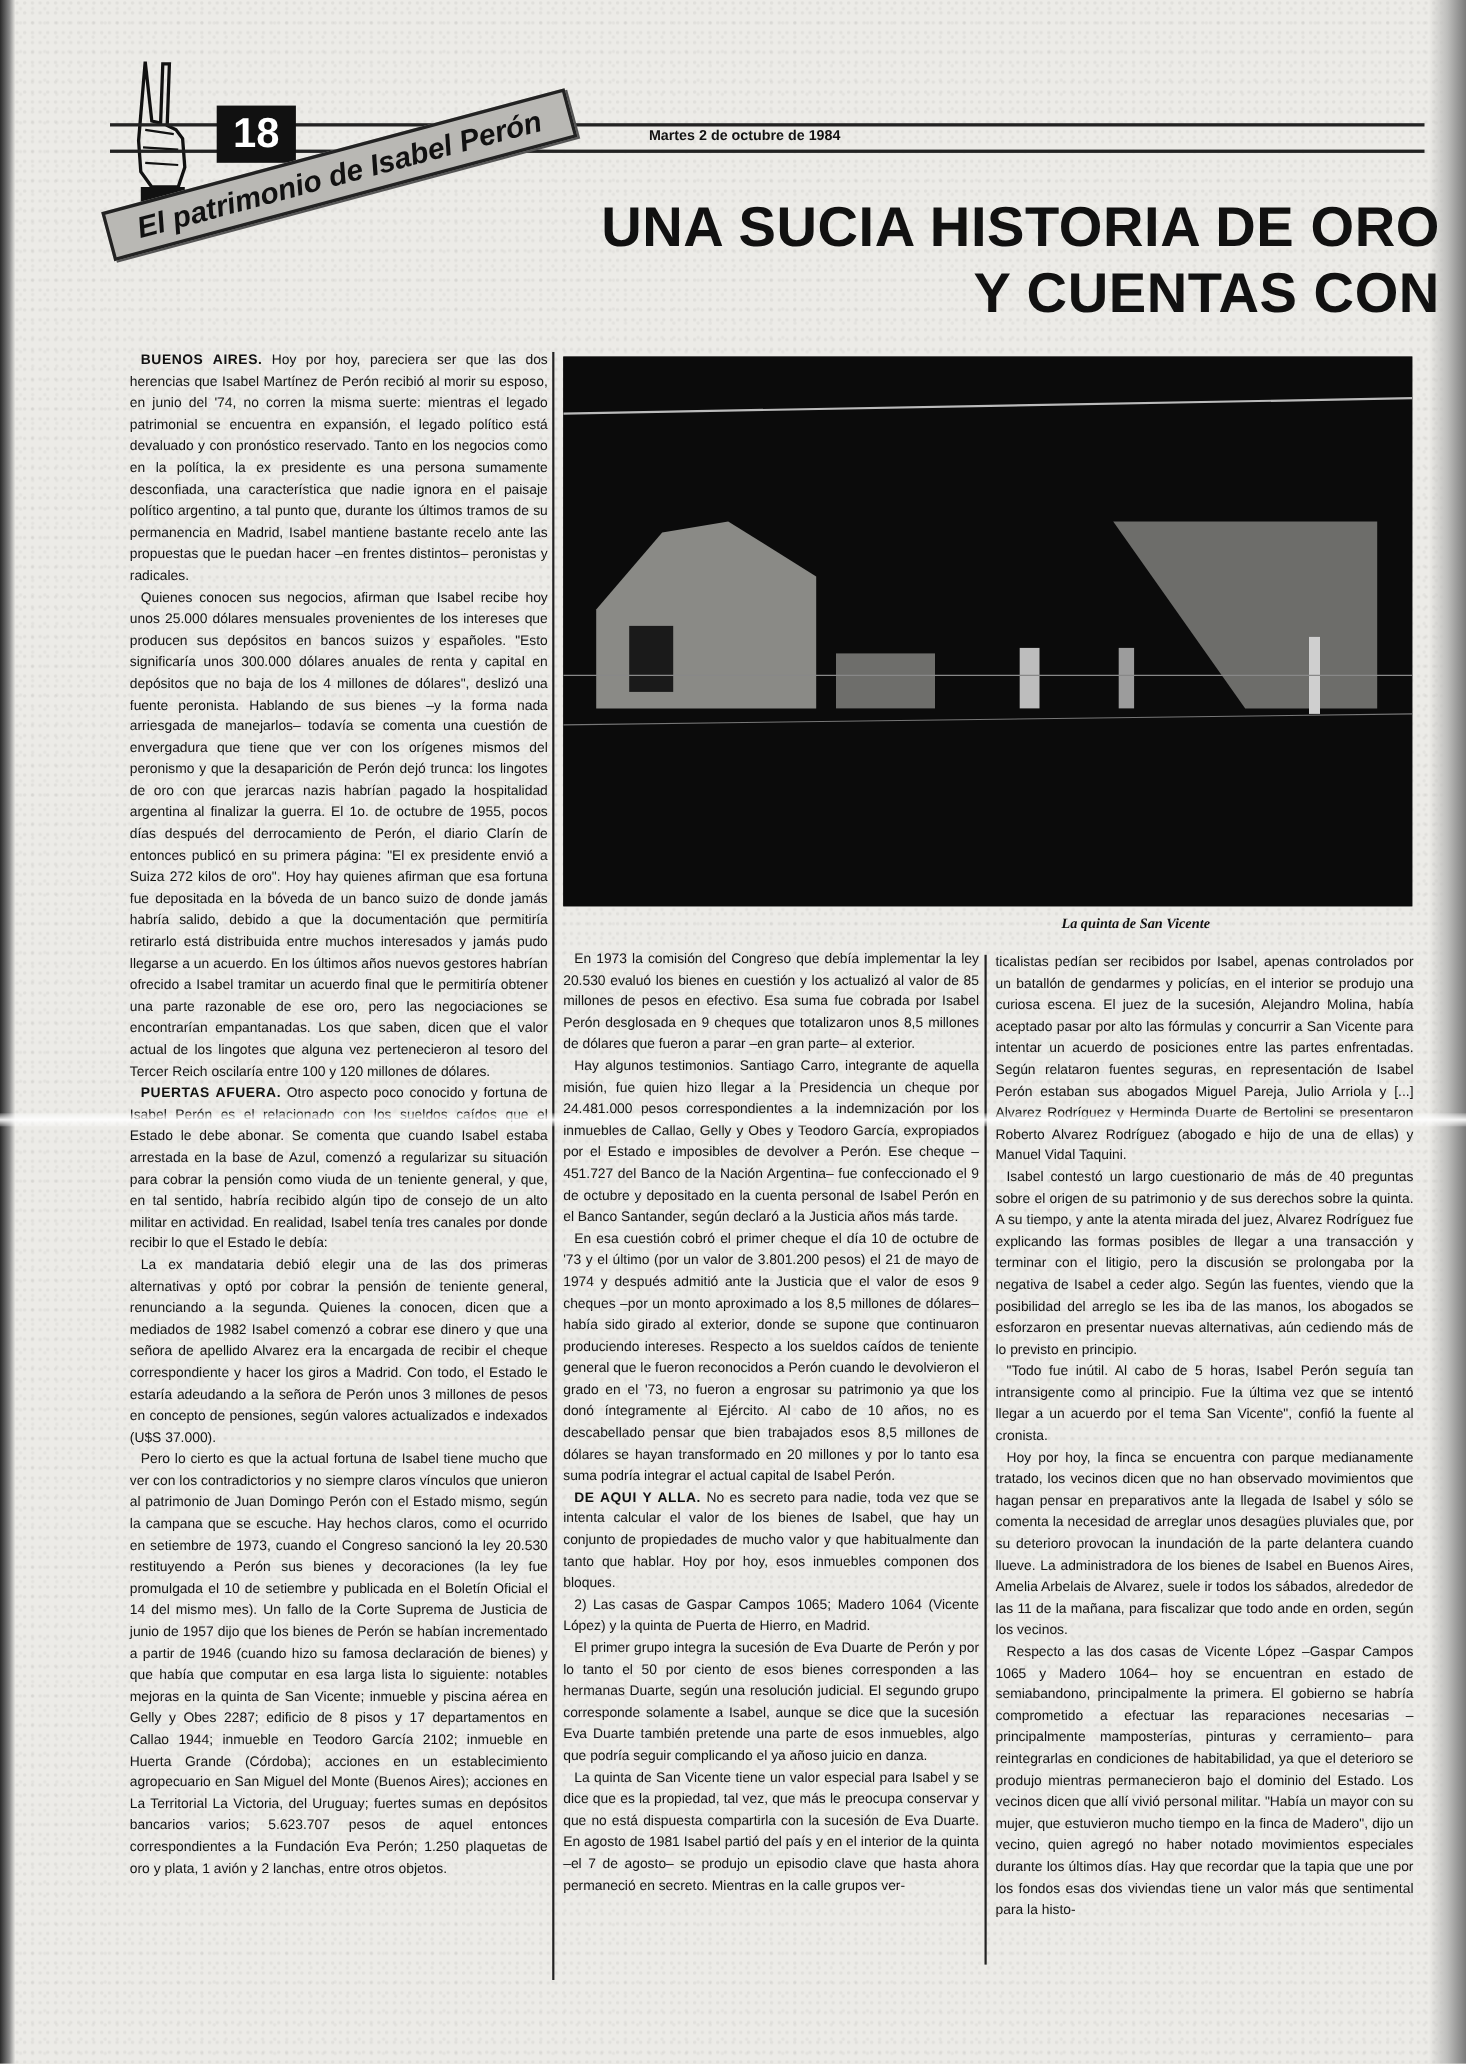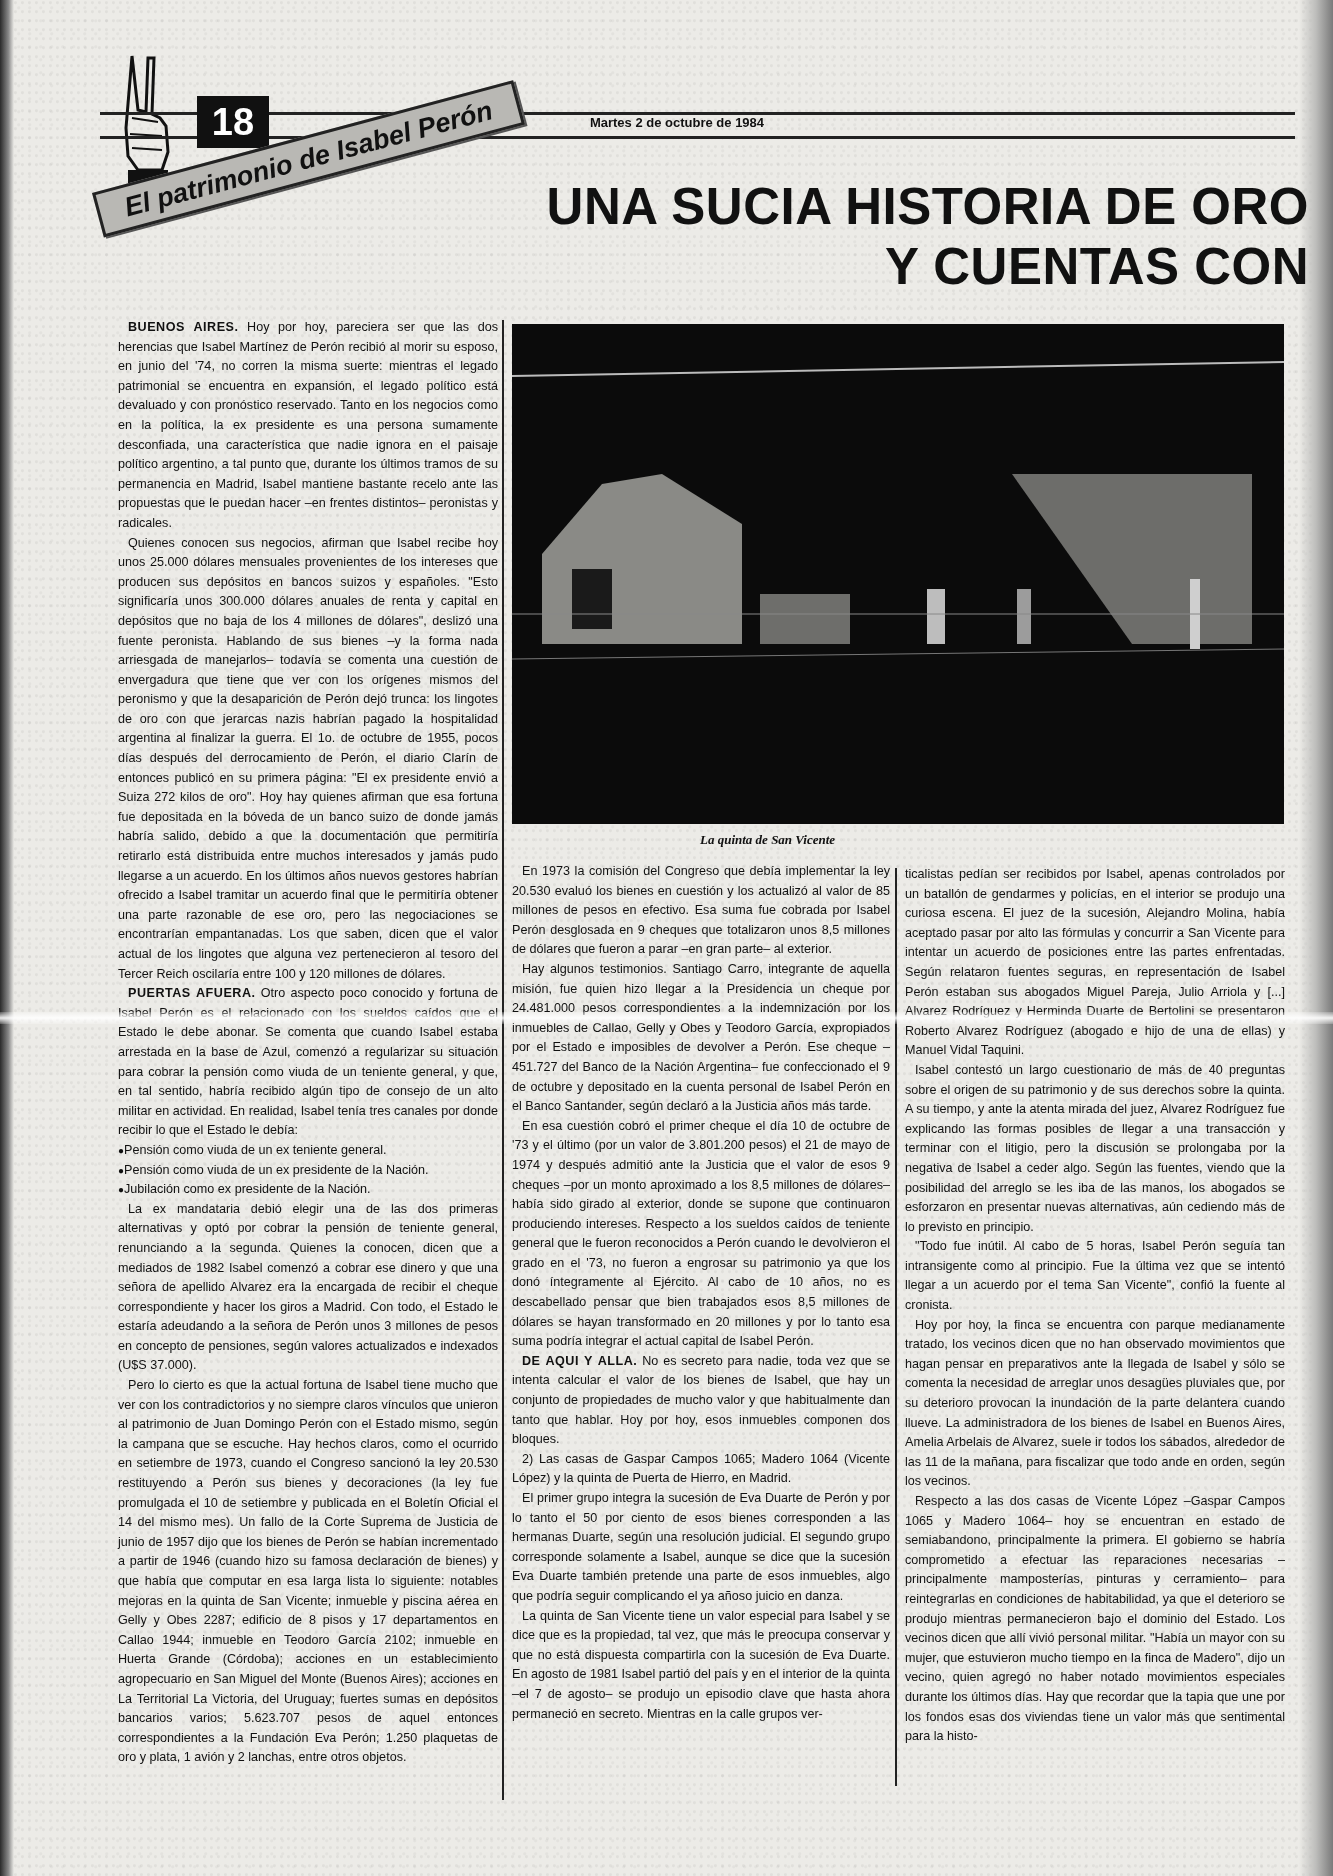--- a/index.html
+++ b/index.html
@@ -64,21 +64,21 @@
   .col-divider { position: absolute; width: 2px; background: #222; }
   .div-1 { left: 502px; top: 320px; height: 1480px; }
   .div-2 { left: 895px; top: 868px; height: 918px; }
   .bullet-list { margin: 0; padding: 0; list-style: none; }
   .bullet-list li::before { content: "\25CF "; font-size: 10px; }
   .photo {
     position: absolute; left: 512px; top: 324px; width: 772px; height: 500px;
     background: #0c0c0c; overflow: hidden;
   }
   .caption {
-    position: absolute; left: 700px; top: 832px; width: 400px; text-align: left;
+    position: absolute; left: 700px; top: 832px; width: 400px; text-align: right;
     font-style: italic; font-weight: bold; font-size: 13px;
     font-family: "Liberation Serif", serif;
   }
   .tear {
     position: absolute; left: 0; right: 0; height: 12px;
     background: linear-gradient(180deg, rgba(255,255,255,0.2), rgba(255,255,255,0.9), rgba(255,255,255,0.2));
   }
   .tear.t1 { top: 1012px; }
 </style>
 </head>
@@ -123,25 +123,20 @@
   </div>
   <div class="caption">La quinta de San Vicente</div>
 
   <div class="col-divider div-1"></div>
   <div class="col-divider div-2"></div>
 
   <div class="col col-1">
     <p><span class="lead">BUENOS AIRES.</span><span> Hoy por hoy, pareciera ser que las dos herencias que Isabel Martínez de Perón recibió al morir su esposo, en junio del '74, no corren la misma suerte: mientras el legado patrimonial se encuentra en expansión, el legado político está devaluado y con pronóstico reservado. Tanto en los negocios como en la política, la ex presidente es una persona sumamente desconfiada, una característica que nadie ignora en el paisaje político argentino, a tal punto que, durante los últimos tramos de su permanencia en Madrid, Isabel mantiene bastante recelo ante las propuestas que le puedan hacer –en frentes distintos– peronistas y radicales.</span></p>
     <p>Quienes conocen sus negocios, afirman que Isabel recibe hoy unos 25.000 dólares mensuales provenientes de los intereses que producen sus depósitos en bancos suizos y españoles. "Esto significaría unos 300.000 dólares anuales de renta y capital en depósitos que no baja de los 4 millones de dólares", deslizó una fuente peronista. Hablando de sus bienes –y la forma nada arriesgada de manejarlos– todavía se comenta una cuestión de envergadura que tiene que ver con los orígenes mismos del peronismo y que la desaparición de Perón dejó trunca: los lingotes de oro con que jerarcas nazis habrían pagado la hospitalidad argentina al finalizar la guerra. El 1o. de octubre de 1955, pocos días después del derrocamiento de Perón, el diario Clarín de entonces publicó en su primera página: "El ex presidente envió a Suiza 272 kilos de oro". Hoy hay quienes afirman que esa fortuna fue depositada en la bóveda de un banco suizo de donde jamás habría salido, debido a que la documentación que permitiría retirarlo está distribuida entre muchos interesados y jamás pudo llegarse a un acuerdo. En los últimos años nuevos gestores habrían ofrecido a Isabel tramitar un acuerdo final que le permitiría obtener una parte razonable de ese oro, pero las negociaciones se encontrarían empantanadas. Los que saben, dicen que el valor actual de los lingotes que alguna vez pertenecieron al tesoro del Tercer Reich oscilaría entre 100 y 120 millones de dólares.</p>
     <p><span class="lead">PUERTAS AFUERA.</span><span> Otro aspecto poco conocido y fortuna de Isabel Perón es el relacionado con los sueldos caídos que el Estado le debe abonar. Se comenta que cuando Isabel estaba arrestada en la base de Azul, comenzó a regularizar su situación para cobrar la pensión como viuda de un teniente general, y que, en tal sentido, habría recibido algún tipo de consejo de un alto militar en actividad. En realidad, Isabel tenía tres canales por donde recibir lo que el Estado le debía:</span></p>
-    <ul class="bullet-list">
-      <li>Pensión como viuda de un ex teniente general.</li>
-      <li>Pensión como viuda de un ex presidente de la Nación.</li>
-      <li>Jubilación como ex presidente de la Nación.</li>
-    </ul>
     <p>La ex mandataria debió elegir una de las dos primeras alternativas y optó por cobrar la pensión de teniente general, renunciando a la segunda. Quienes la conocen, dicen que a mediados de 1982 Isabel comenzó a cobrar ese dinero y que una señora de apellido Alvarez era la encargada de recibir el cheque correspondiente y hacer los giros a Madrid. Con todo, el Estado le estaría adeudando a la señora de Perón unos 3 millones de pesos en concepto de pensiones, según valores actualizados e indexados (U$S 37.000).</p>
     <p>Pero lo cierto es que la actual fortuna de Isabel tiene mucho que ver con los contradictorios y no siempre claros vínculos que unieron al patrimonio de Juan Domingo Perón con el Estado mismo, según la campana que se escuche. Hay hechos claros, como el ocurrido en setiembre de 1973, cuando el Congreso sancionó la ley 20.530 restituyendo a Perón sus bienes y decoraciones (la ley fue promulgada el 10 de setiembre y publicada en el Boletín Oficial el 14 del mismo mes). Un fallo de la Corte Suprema de Justicia de junio de 1957 dijo que los bienes de Perón se habían incrementado a partir de 1946 (cuando hizo su famosa declaración de bienes) y que había que computar en esa larga lista lo siguiente: notables mejoras en la quinta de San Vicente; inmueble y piscina aérea en Gelly y Obes 2287; edificio de 8 pisos y 17 departamentos en Callao 1944; inmueble en Teodoro García 2102; inmueble en Huerta Grande (Córdoba); acciones en un establecimiento agropecuario en San Miguel del Monte (Buenos Aires); acciones en La Territorial La Victoria, del Uruguay; fuertes sumas en depósitos bancarios varios; 5.623.707 pesos de aquel entonces correspondientes a la Fundación Eva Perón; 1.250 plaquetas de oro y plata, 1 avión y 2 lanchas, entre otros objetos.</p>
   </div>
 
   <div class="col col-2">
     <p>En 1973 la comisión del Congreso que debía implementar la ley 20.530 evaluó los bienes en cuestión y los actualizó al valor de 85 millones de pesos en efectivo. Esa suma fue cobrada por Isabel Perón desglosada en 9 cheques que totalizaron unos 8,5 millones de dólares que fueron a parar –en gran parte– al exterior.</p>
     <p>Hay algunos testimonios. Santiago Carro, integrante de aquella misión, fue quien hizo llegar a la Presidencia un cheque por 24.481.000 pesos correspondientes a la indemnización por los inmuebles de Callao, Gelly y Obes y Teodoro García, expropiados por el Estado e imposibles de devolver a Perón. Ese cheque –451.727 del Banco de la Nación Argentina– fue confeccionado el 9 de octubre y depositado en la cuenta personal de Isabel Perón en el Banco Santander, según declaró a la Justicia años más tarde.</p>
     <p>En esa cuestión cobró el primer cheque el día 10 de octubre de '73 y el último (por un valor de 3.801.200 pesos) el 21 de mayo de 1974 y después admitió ante la Justicia que el valor de esos 9 cheques –por un monto aproximado a los 8,5 millones de dólares– había sido girado al exterior, donde se supone que continuaron produciendo intereses. Respecto a los sueldos caídos de teniente general que le fueron reconocidos a Perón cuando le devolvieron el grado en el '73, no fueron a engrosar su patrimonio ya que los donó íntegramente al Ejército. Al cabo de 10 años, no es descabellado pensar que bien trabajados esos 8,5 millones de dólares se hayan transformado en 20 millones y por lo tanto esa suma podría integrar el actual capital de Isabel Perón.</p>
     <p><span class="lead">DE AQUI Y ALLA.</span><span> No es secreto para nadie, toda vez que se intenta calcular el valor de los bienes de Isabel, que hay un conjunto de propiedades de mucho valor y que habitualmente dan tanto que hablar. Hoy por hoy, esos inmuebles componen dos bloques.</span></p>
     <p>2) Las casas de Gaspar Campos 1065; Madero 1064 (Vicente López) y la quinta de Puerta de Hierro, en Madrid.</p>

